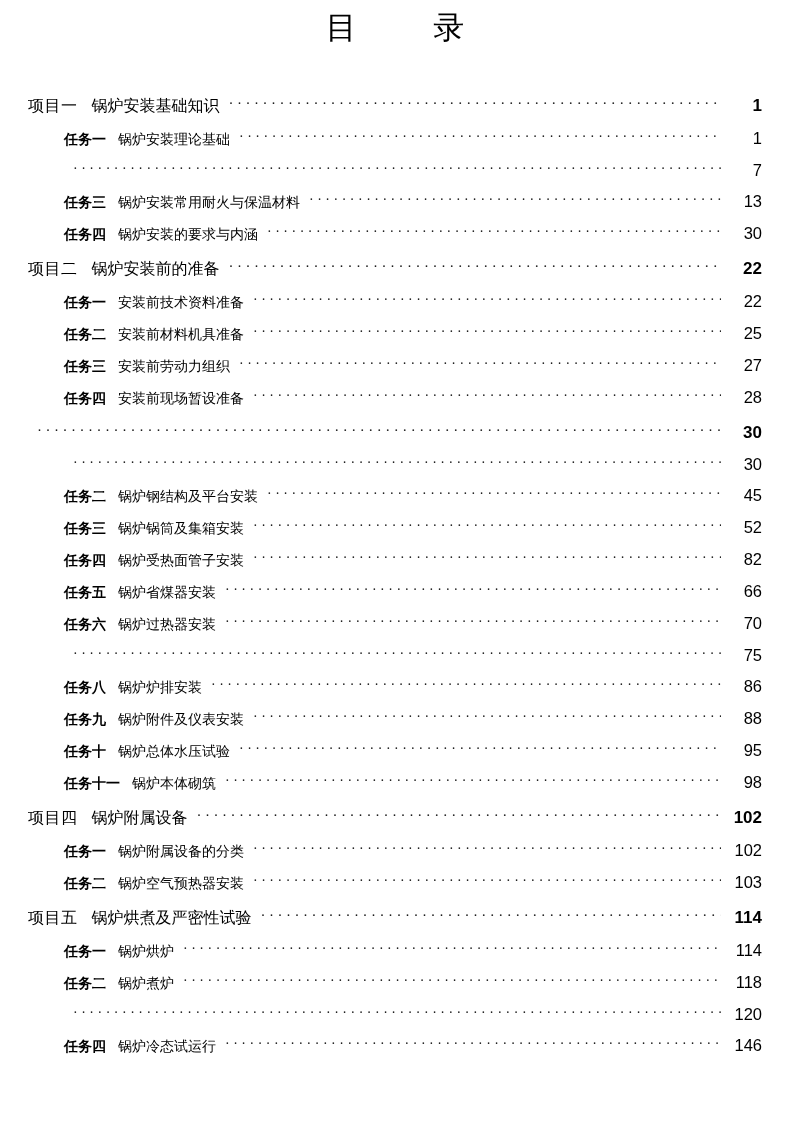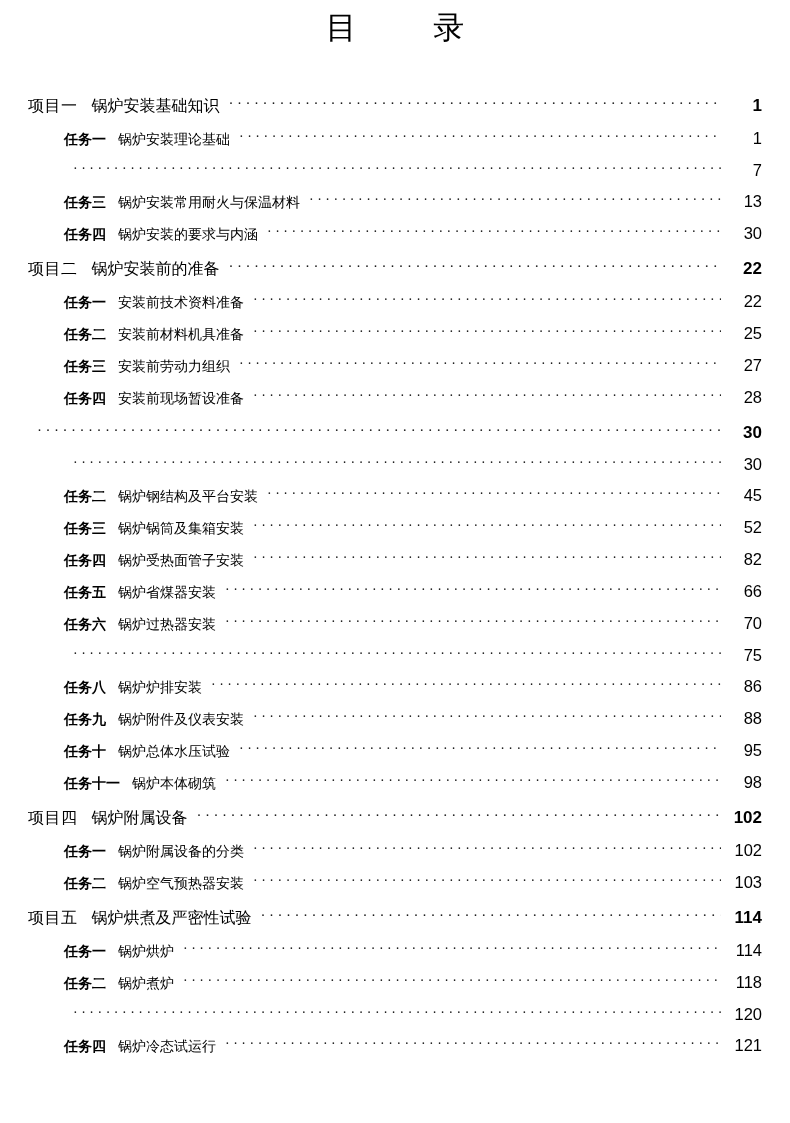--- a/index.html
+++ b/index.html
@@ -249,16 +249,16 @@
         <span class="dots">·························································································</span>
         <span class="page">118</span>
       </div>
       <div class="entry level2">
         <span class="dots">·························································································</span>
         <span class="page">120</span>
       </div>
       <div class="entry level2">
         <span class="label"><span class="num">任务四</span><span class="sep"></span><span class="ttl">锅炉冷态试运行</span></span>
         <span class="dots">·························································································</span>
-        <span class="page">121</span>
+        <span class="page">146</span>
       </div>
     </div>
 </div>
 
 </body></html>

